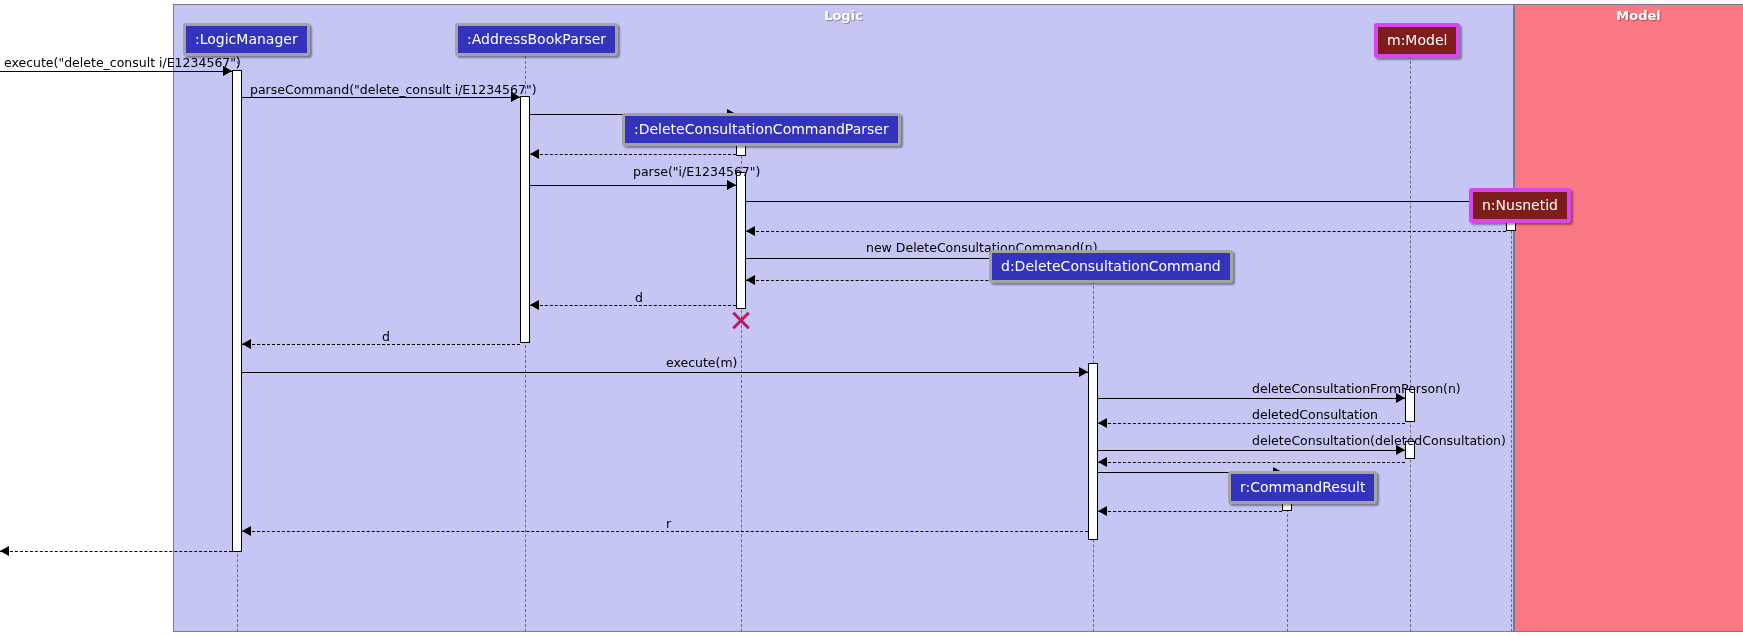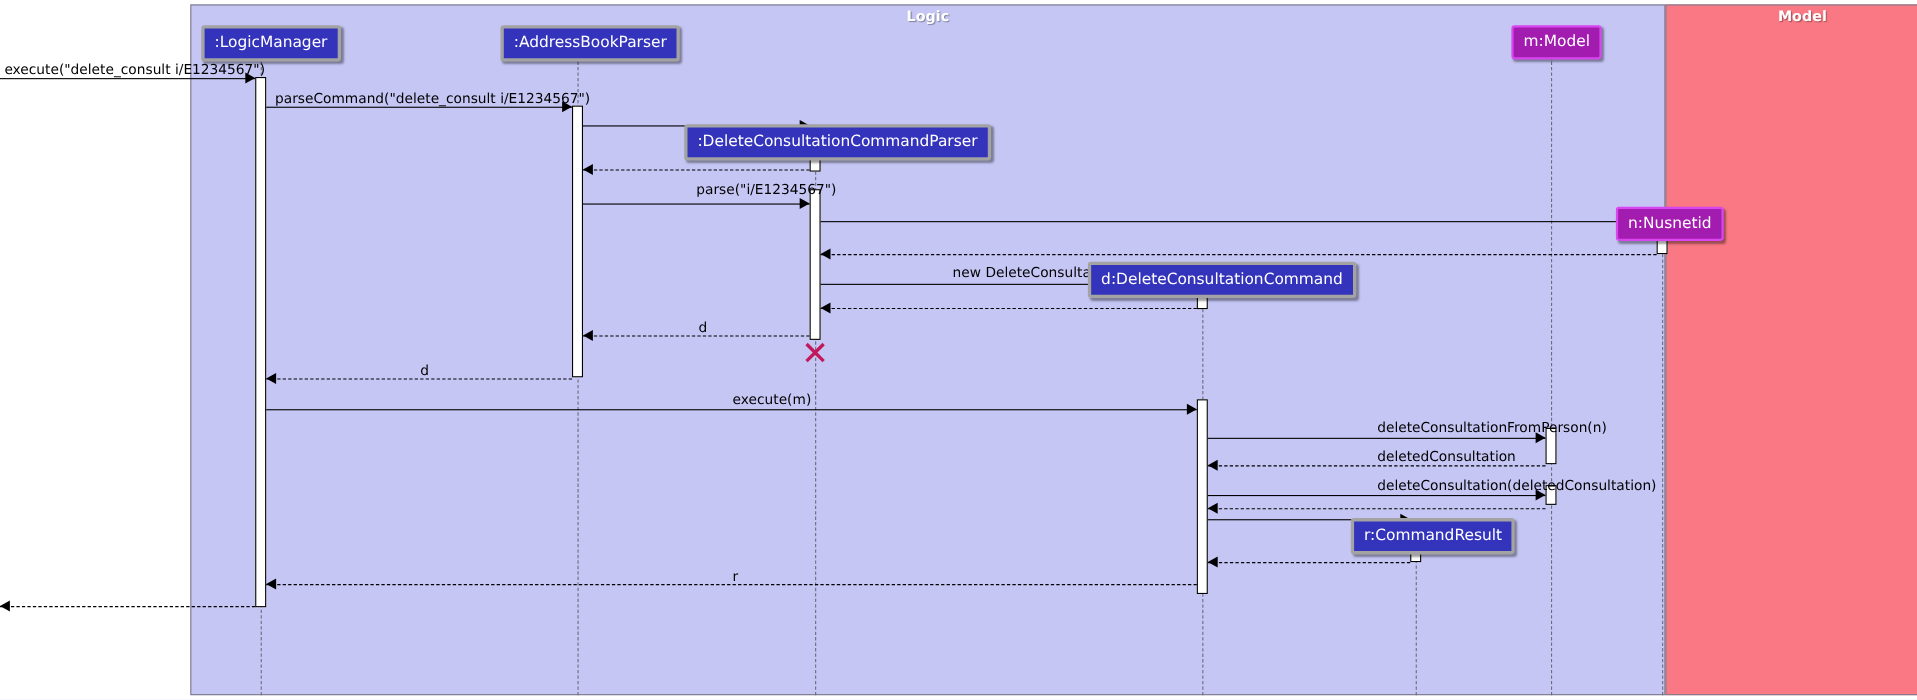--- a/index.html
+++ b/index.html
@@ -41,21 +41,21 @@
     box-sizing: border-box;
     color: #ffffff;
     font-size: 14px;
     line-height: 1;
     padding: 6px 9px 7px 9px;
     border-radius: 3px;
     white-space: nowrap;
     box-shadow: 2px 2px 2px rgba(0,0,0,0.38);
   }
   .actorbox.logic  { background: #3333bb; border: 3px solid #a3a3a3; }
-  .actorbox.model  { background: #a21caf; border: 2px solid #d946ef; }
+  .actorbox.model  { background: #7f1d1d; border: 4px solid #d946ef; }
   .activation {
     position: absolute;
     box-sizing: border-box;
     background: #ffffff;
     border: 1px solid #000000;
     width: 10px;
   }
   .msgline {
     position: absolute;
     height: 0;
@@ -174,17 +174,17 @@
     <div class="arrowhead left" style="top: 506px; left: 1098px;"></div>
     <div class="msgline dashed" style="left: 242px; top: 531px; width: 846px;"></div>
     <div class="arrowhead left" style="top: 526px; left: 242px;"></div>
     <div class="msglabel" style="top: 518px; left: 666px; width: 0px; transform: translateX(-50%); text-align: center;">r</div>
     <div class="msgline dashed" style="left: 0px; top: 551px; width: 232px;"></div>
     <div class="arrowhead left" style="top: 546px; left: 0px;"></div>
     <div class="destroy" style="left: 730px; top: 308px;"></div>
     <div class="actorbox logic" style="left: 183px; top: 23px;">:LogicManager</div>
     <div class="actorbox logic" style="left: 455px; top: 23px;">:AddressBookParser</div>
     <div class="actorbox logic" style="left: 622px; top: 113px;">:DeleteConsultationCommandParser</div>
-    <div class="actorbox logic" style="left: 989px; top: 238px; text-align: right;">d:DeleteConsultationCommand</div>
+    <div class="actorbox logic" style="left: 989px; top: 250px; text-align: right;">d:DeleteConsultationCommand</div>
     <div class="actorbox logic" style="left: 1228px; top: 471px;">r:CommandResult</div>
     <div class="actorbox model" style="left: 1374px; top: 23px;">m:Model</div>
     <div class="actorbox model" style="left: 1469px; top: 188px;">n:Nusnetid</div>
   </div>
 
 </body></html>

